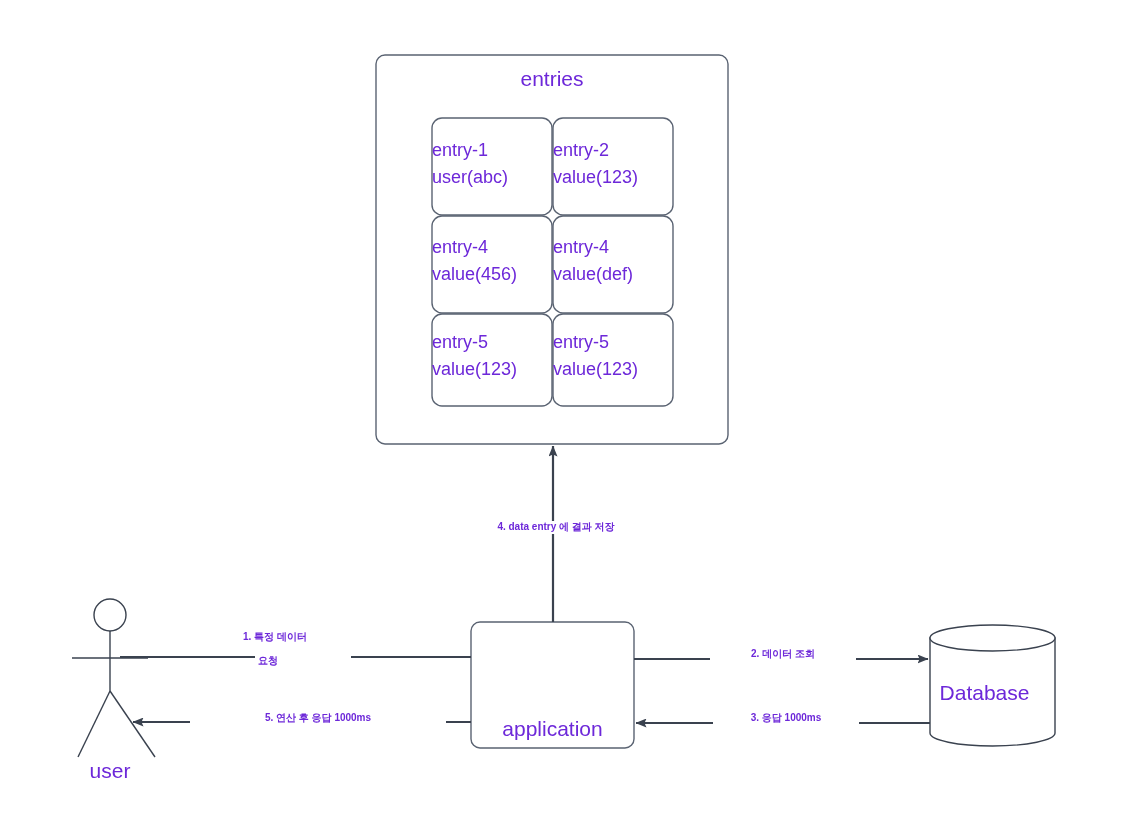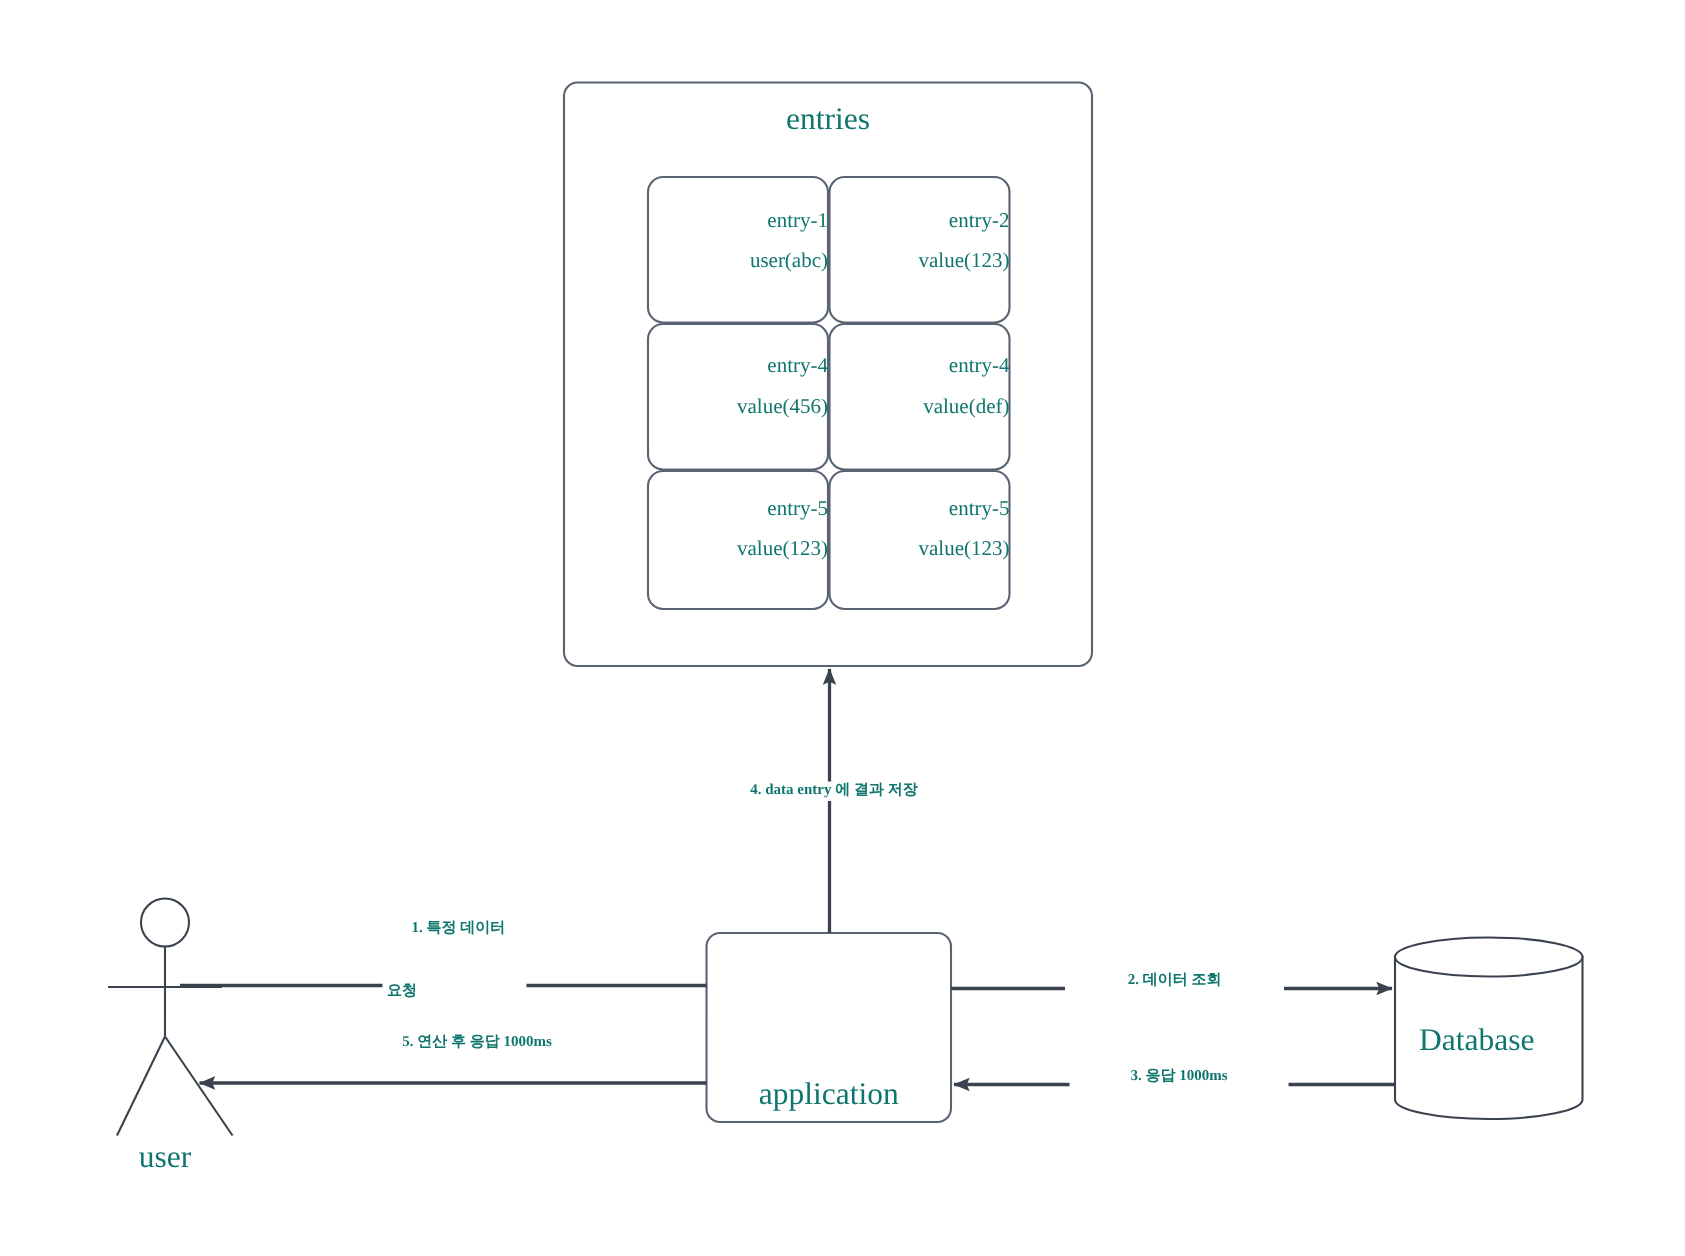--- a/index.html
+++ b/index.html
@@ -17,32 +17,32 @@
   }
   #canvas {
     position: absolute;
     top: 0;
     left: 0;
     width: 1123px;
     height: 837px;
   }
   .diagram-label {
     position: absolute;
-    font-family: Liberation Serif, serif;
-    color: #0f766e;
+    font-family: Liberation Sans, sans-serif;
+    color: #6d28d9;
     white-space: pre;
     line-height: 1.25;
   }
   .node-label {
     font-size: 21px;
     text-align: center;
   }
   .cell-label {
-    font-size: 14px;
-    text-align: right;
+    font-size: 18px;
+    text-align: left;
   }
   .edge-label {
     font-size: 10px;
     font-weight: bold;
     text-align: center;
     background: #ffffff;
     padding: 0 3px;
   }
 </style>
 </head>
@@ -112,22 +112,22 @@
 
 <div class="diagram-label cell-label" style="left:553px; top:331px; width:120px;">entry-5</div>
 <div class="diagram-label cell-label" style="left:553px; top:358px; width:120px;">value(123)</div>
 
 <div class="diagram-label node-label" style="left:471px; top:672px; width:163px;margin-top:44px;">application</div>
 
 <div class="diagram-label node-label" style="left:930px; top:680px; width:109px;">Database</div>
 
 <div class="diagram-label node-label" style="left:60px; top:758px; width:100px;">user</div>
 
-<div class="diagram-label edge-label" style="left:240px; top:613px; width:125px; text-align:center;">1. 특정 데이터</div>
+<div class="diagram-label edge-label" style="left:240px; top:631px; width:125px; text-align:left;">1. 특정 데이터</div>
 <div class="diagram-label edge-label" style="left:255px; top:655px; width:90px; text-align:left;">요청</div>
 
 <div class="diagram-label edge-label" style="left:710px; top:648px; width:140px;">2. 데이터 조회</div>
 
 <div class="diagram-label edge-label" style="left:713px; top:712px; width:140px;">3. 응답 1000ms</div>
 
 <div class="diagram-label edge-label" style="left:423px; top:521px; width:260px;">4. data entry 에 결과 저장</div>
 
-<div class="diagram-label edge-label" style="left:190px; top:689px; width:250px;">5. 연산 후 응답 1000ms</div>
+<div class="diagram-label edge-label" style="left:190px; top:712px; width:250px;">5. 연산 후 응답 1000ms</div>
 
 </body></html>

